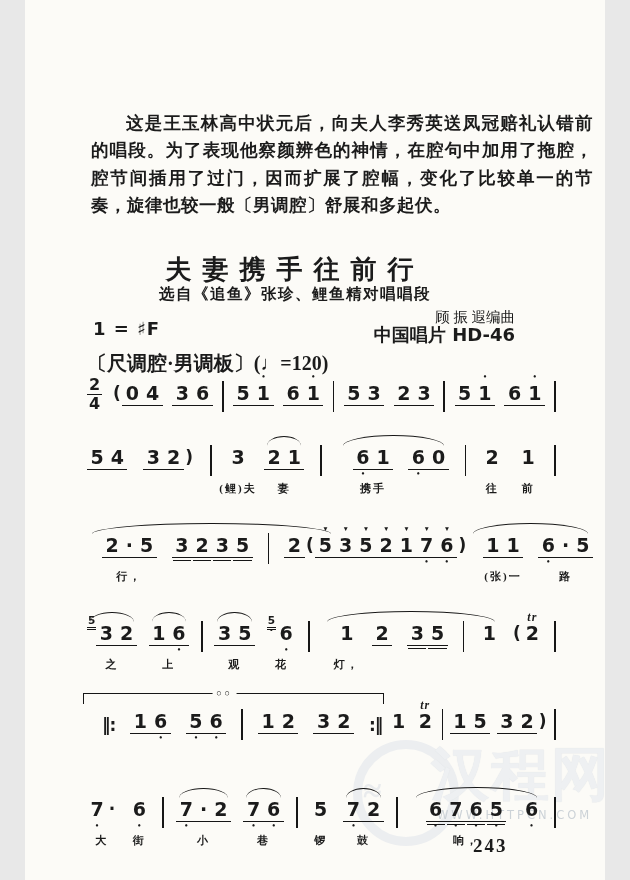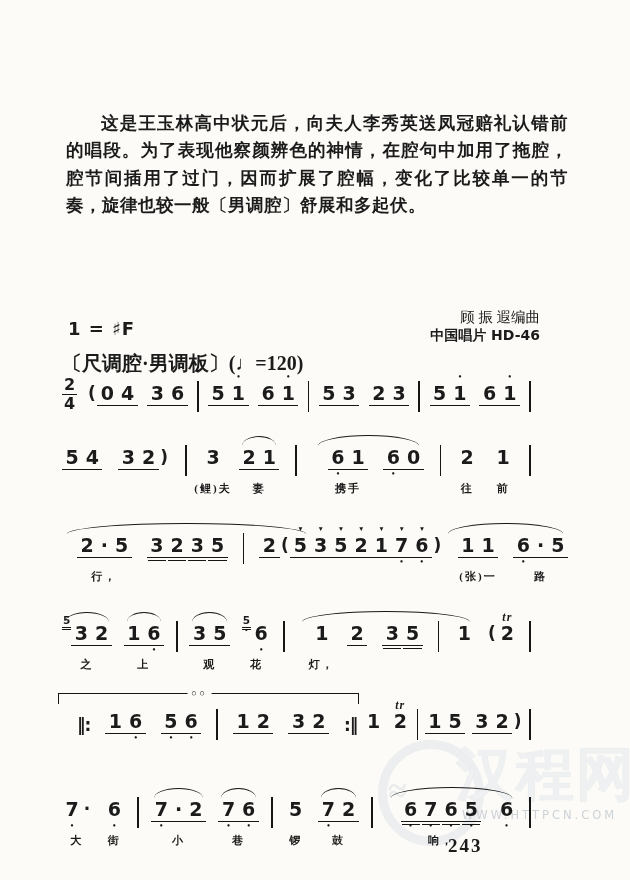--- a/index.html
+++ b/index.html
@@ -1,28 +1,28 @@
 <!DOCTYPE html>
 <html><head>
 <meta charset="utf-8">
 <style>
   html,body{margin:0;padding:0;background:#e8e8e8;}
-  .page{position:relative;width:630px;height:880px;margin:0 auto;background:#fcfbf7;overflow:hidden;
+  .page{position:relative;width:580px;height:880px;margin:0 auto;background:#fcfbf7;overflow:hidden;
         font-family:"Liberation Serif","DejaVu Serif",serif;color:#1b1b1b;}
   
   .intro{position:absolute;left:66px;top:92px;width:502px;font-size:17.5px;line-height:27.5px;
          text-align:justify;text-indent:2em;font-weight:600;letter-spacing:.5px;}
   .title{position:absolute;left:0;right:40px;top:235px;text-align:center;
          font-size:26px;font-weight:700;letter-spacing:11px;}
   .subtitle{position:absolute;left:0;right:40px;top:284px;text-align:center;
             font-size:15.5px;font-weight:600;letter-spacing:1.5px;}
   .key{position:absolute;left:68px;top:318px;font-family:"DejaVu Sans",sans-serif;
        font-weight:700;font-size:18px;letter-spacing:1px;}
   .credits{position:absolute;right:90px;top:308px;text-align:right;font-size:14.5px;line-height:18px;font-weight:400;}
-  .credits .lbl b{font-family:"DejaVu Sans",sans-serif;font-size:14px;text-align:right;}
+  .credits .lbl b{font-family:"DejaVu Sans",sans-serif;font-size:18px;text-align:right;}
   .tempo{position:absolute;left:62px;top:350px;font-size:20px;font-weight:600;
          font-family:"Liberation Serif","DejaVu Sans",serif;}
   
   .score{position:absolute;left:62px;top:370px;width:469px;z-index:2;}
   .score-line{display:flex;justify-content:space-between;align-items:flex-start;position:relative;height:88px;}
   .score-line:first-child{height:64px;}
   .grp{position:relative;display:inline-flex;}
   .row{display:inline-flex;align-items:flex-start;}
   .prt{display:inline-flex;flex-direction:column;align-items:center;}
   .ab{height:13px;line-height:13px;font-size:10px;width:100%;text-align:center;white-space:nowrap;}
@@ -65,20 +65,22 @@
   .wm-text{position:absolute;left:78px;top:12px;font-size:58px;font-weight:700;color:#eef0f2;
            letter-spacing:2px;text-shadow:0 0 1px #dde1e4;white-space:nowrap;}
   .wm-url{position:absolute;left:84px;top:84px;font-family:"DejaVu Sans",sans-serif;
           font-size:11.5px;letter-spacing:3px;color:#ccd2d7;}
 </style>
 </head>
 <body>
 
 <div class="page">
   <p class="intro">这是王玉林高中状元后，向夫人李秀英送凤冠赔礼认错前的唱段。为了表现他察颜辨色的神情，在腔句中加用了拖腔，腔节间插用了过门，因而扩展了腔幅，变化了比较单一的节奏，旋律也较一般〔男调腔〕舒展和多起伏。</p>
+  <h1 class="title">夫妻携手往前行</h1>
+  <div class="subtitle">选自《追鱼》张珍、鲤鱼精对唱唱段</div>
   <div class="key">1 = ♯F</div>
   <div class="credits">
     <div>顾 振 遐编曲</div>
     <div class="lbl"><b>中国唱片 HD-46</b></div>
   </div>
   <div class="tempo">〔尺调腔·男调板〕(♩=120)</div>
 
   <div class="score">
       <div class="score-line">
         <span class="ts">

